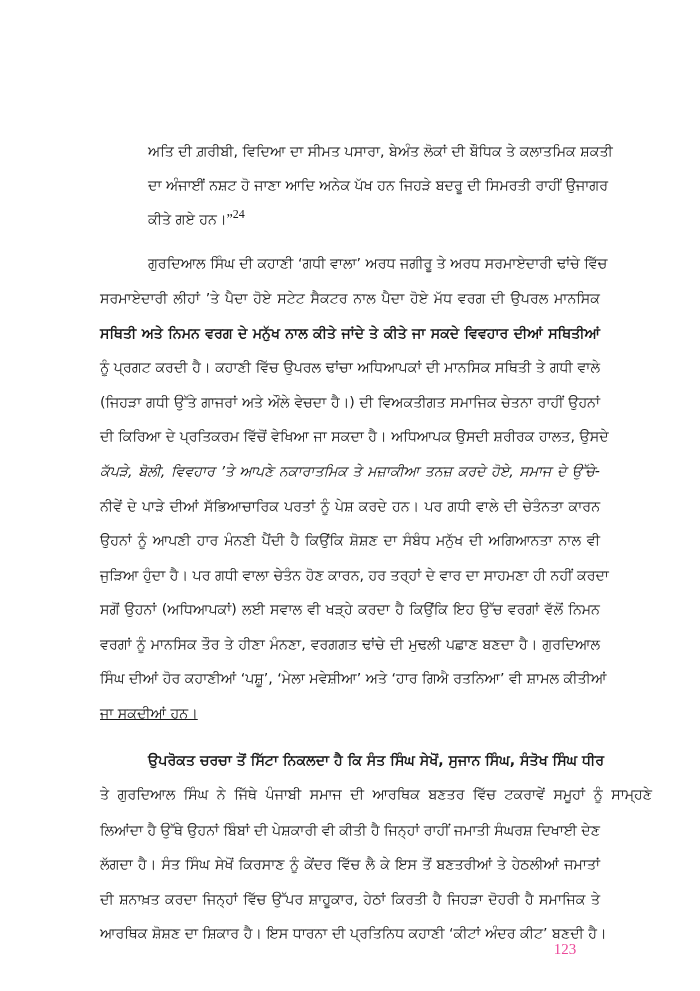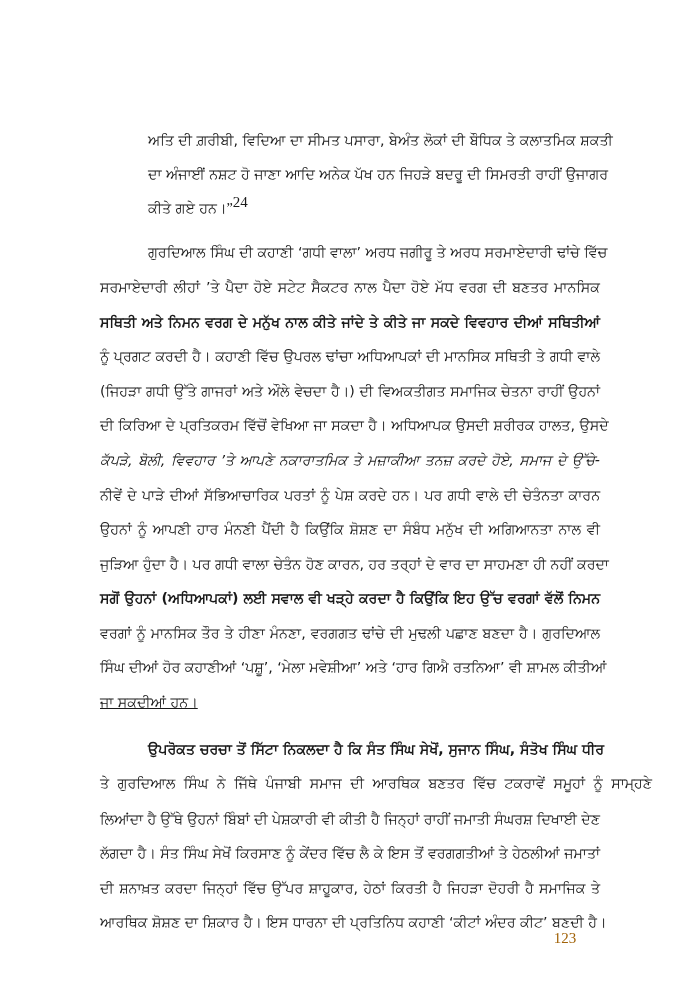--- a/index.html
+++ b/index.html
@@ -10,21 +10,21 @@
     body {
       width: 700px;
       height: 991px;
       position: relative;
       overflow: hidden;
       font-family: "DejaVu Sans", sans-serif;
       color: #1a1a1a;
     }
     .page {
       position: absolute;
-      left: 0; top: 0;
+      left: 0; top: 11px;
       width: 700px; height: 728px;
     }
     .line {
       position: absolute;
       white-space: nowrap;
       font-size: 14.2px;
       line-height: 18px;
       height: 18px;
     }
     .just {
@@ -43,69 +43,69 @@
       left: 148px;
       width: 452px;
       text-align: justify;
       text-align-last: justify;
     }
     .last {
       text-align-last: left;
     }
     sup {
       font-family: "Liberation Serif", serif;
-      font-size: 15px;
+      font-size: 12px;
       vertical-align: 6px;
       line-height: 0;
     }
     .quote-mark {
       font-family: "Liberation Serif", serif;
     }
     .page-number {
       position: absolute;
       left: 545px;
       top: 930px;
       width: 40px;
       text-align: center;
       font-family: "Liberation Serif", serif;
       font-size: 15px;
-      color: #a16207;
+      color: #ec4899;
     }
   </style>
 </head>
 <body>
 
 <div class="page">
 
   <div>
     <div class="line quote" style="top:131px;">ਅਤਿ ਦੀ ਗ਼ਰੀਬੀ, ਵਿਦਿਆ ਦਾ ਸੀਮਤ ਪਸਾਰਾ, ਬੇਅੰਤ ਲੋਕਾਂ ਦੀ ਬੌਧਿਕ ਤੇ ਕਲਾਤਮਿਕ ਸ਼ਕਤੀ</div>
     <div class="line quote" style="top:165px;">ਦਾ ਅੰਜਾਈਂ ਨਸ਼ਟ ਹੋ ਜਾਣਾ ਆਦਿ ਅਨੇਕ ਪੱਖ ਹਨ ਜਿਹੜੇ ਬਦਰੂ ਦੀ ਸਿਮਰਤੀ ਰਾਹੀਂ ਉਜਾਗਰ</div>
     <div class="line quote last" style="top:199px;"><span>ਕੀਤੇ ਗਏ ਹਨ।</span><span class="quote-mark">”</span><sup>24</sup></div>
   </div>
 
   <div>
     <div class="line indent" style="top:243px;">ਗੁਰਦਿਆਲ ਸਿੰਘ ਦੀ ਕਹਾਣੀ ‘ਗਧੀ ਵਾਲਾ’ ਅਰਧ ਜਗੀਰੂ ਤੇ ਅਰਧ ਸਰਮਾਏਦਾਰੀ ਢਾਂਚੇ ਵਿੱਚ</div>
-    <div class="line just" style="top:278px;">ਸਰਮਾਏਦਾਰੀ ਲੀਹਾਂ ’ਤੇ ਪੈਦਾ ਹੋਏ ਸਟੇਟ ਸੈਕਟਰ ਨਾਲ ਪੈਦਾ ਹੋਏ ਮੱਧ ਵਰਗ ਦੀ ਬਣਤਰ ਮਾਨਸਿਕ</div>
+    <div class="line just" style="top:278px;">ਸਰਮਾਏਦਾਰੀ ਲੀਹਾਂ ’ਤੇ ਪੈਦਾ ਹੋਏ ਸਟੇਟ ਸੈਕਟਰ ਨਾਲ ਪੈਦਾ ਹੋਏ ਮੱਧ ਵਰਗ ਦੀ ਉਪਰਲ ਮਾਨਸਿਕ</div>
     <div class="line just" style="top:313px;font-weight:bold;">ਸਥਿਤੀ ਅਤੇ ਨਿਮਨ ਵਰਗ ਦੇ ਮਨੁੱਖ ਨਾਲ ਕੀਤੇ ਜਾਂਦੇ ਤੇ ਕੀਤੇ ਜਾ ਸਕਦੇ ਵਿਵਹਾਰ ਦੀਆਂ ਸਥਿਤੀਆਂ</div>
     <div class="line just" style="top:347px;">ਨੂੰ ਪ੍ਰਗਟ ਕਰਦੀ ਹੈ। ਕਹਾਣੀ ਵਿੱਚ ਉਪਰਲ ਢਾਂਚਾ ਅਧਿਆਪਕਾਂ ਦੀ ਮਾਨਸਿਕ ਸਥਿਤੀ ਤੇ ਗਧੀ ਵਾਲੇ</div>
     <div class="line just" style="top:382px;">(ਜਿਹੜਾ ਗਧੀ ਉੱਤੇ ਗਾਜਰਾਂ ਅਤੇ ਔਲੇ ਵੇਚਦਾ ਹੈ।) ਦੀ ਵਿਅਕਤੀਗਤ ਸਮਾਜਿਕ ਚੇਤਨਾ ਰਾਹੀਂ ਉਹਨਾਂ</div>
     <div class="line just" style="top:416px;">ਦੀ ਕਿਰਿਆ ਦੇ ਪ੍ਰਤਿਕਰਮ ਵਿੱਚੋਂ ਵੇਖਿਆ ਜਾ ਸਕਦਾ ਹੈ। ਅਧਿਆਪਕ ਉਸਦੀ ਸ਼ਰੀਰਕ ਹਾਲਤ, ਉਸਦੇ</div>
     <div class="line just" style="top:451px;font-style:italic;">ਕੱਪੜੇ, ਬੋਲੀ, ਵਿਵਹਾਰ ’ਤੇ ਆਪਣੇ ਨਕਾਰਾਤਮਿਕ ਤੇ ਮਜ਼ਾਕੀਆ ਤਨਜ਼ ਕਰਦੇ ਹੋਏ, ਸਮਾਜ ਦੇ ਉੱਚੇ-</div>
     <div class="line just" style="top:486px;">ਨੀਵੇਂ ਦੇ ਪਾੜੇ ਦੀਆਂ ਸੱਭਿਆਚਾਰਿਕ ਪਰਤਾਂ ਨੂੰ ਪੇਸ਼ ਕਰਦੇ ਹਨ। ਪਰ ਗਧੀ ਵਾਲੇ ਦੀ ਚੇਤੰਨਤਾ ਕਾਰਨ</div>
     <div class="line just" style="top:520px;">ਉਹਨਾਂ ਨੂੰ ਆਪਣੀ ਹਾਰ ਮੰਨਣੀ ਪੈਂਦੀ ਹੈ ਕਿਉਂਕਿ ਸ਼ੋਸ਼ਣ ਦਾ ਸੰਬੰਧ ਮਨੁੱਖ ਦੀ ਅਗਿਆਨਤਾ ਨਾਲ ਵੀ</div>
     <div class="line just" style="top:555px;">ਜੁੜਿਆ ਹੁੰਦਾ ਹੈ। ਪਰ ਗਧੀ ਵਾਲਾ ਚੇਤੰਨ ਹੋਣ ਕਾਰਨ, ਹਰ ਤਰ੍ਹਾਂ ਦੇ ਵਾਰ ਦਾ ਸਾਹਮਣਾ ਹੀ ਨਹੀਂ ਕਰਦਾ</div>
-    <div class="line just" style="top:589px;font-weight:bold;">ਸਗੋਂ ਉਹਨਾਂ (ਅਧਿਆਪਕਾਂ) ਲਈ ਸਵਾਲ ਵੀ ਖੜ੍ਹੇ ਕਰਦਾ ਹੈ ਕਿਉਂਕਿ ਇਹ ਉੱਚ ਵਰਗਾਂ ਵੱਲੋਂ ਨਿਮਨ</div>
+    <div class="line just" style="top:589px;">ਸਗੋਂ ਉਹਨਾਂ (ਅਧਿਆਪਕਾਂ) ਲਈ ਸਵਾਲ ਵੀ ਖੜ੍ਹੇ ਕਰਦਾ ਹੈ ਕਿਉਂਕਿ ਇਹ ਉੱਚ ਵਰਗਾਂ ਵੱਲੋਂ ਨਿਮਨ</div>
     <div class="line just" style="top:624px;">ਵਰਗਾਂ ਨੂੰ ਮਾਨਸਿਕ ਤੌਰ ਤੇ ਹੀਣਾ ਮੰਨਣਾ, ਵਰਗਗਤ ਢਾਂਚੇ ਦੀ ਮੁਢਲੀ ਪਛਾਣ ਬਣਦਾ ਹੈ। ਗੁਰਦਿਆਲ</div>
     <div class="line just" style="top:658px;">ਸਿੰਘ ਦੀਆਂ ਹੋਰ ਕਹਾਣੀਆਂ ‘ਪਸ਼ੂ’, ‘ਮੇਲਾ ਮਵੇਸ਼ੀਆ’ ਅਤੇ ‘ਹਾਰ ਗਿਐ ਰਤਨਿਆ’ ਵੀ ਸ਼ਾਮਲ ਕੀਤੀਆਂ</div>
     <div class="line just last" style="top:693px;text-decoration:underline;">ਜਾ ਸਕਦੀਆਂ ਹਨ।</div>
   </div>
 
   <div>
     <div class="line indent" style="top:740px;font-weight:bold;">ਉਪਰੋਕਤ ਚਰਚਾ ਤੋਂ ਸਿੱਟਾ ਨਿਕਲਦਾ ਹੈ ਕਿ ਸੰਤ ਸਿੰਘ ਸੇਖੋਂ, ਸੁਜਾਨ ਸਿੰਘ, ਸੰਤੋਖ ਸਿੰਘ ਧੀਰ</div>
     <div class="line just" style="top:775px;font-family:Liberation Mono, monospace;">ਤੇ ਗੁਰਦਿਆਲ ਸਿੰਘ ਨੇ ਜਿੱਥੇ ਪੰਜਾਬੀ ਸਮਾਜ ਦੀ ਆਰਥਿਕ ਬਣਤਰ ਵਿੱਚ ਟਕਰਾਵੇਂ ਸਮੂਹਾਂ ਨੂੰ ਸਾਮ੍ਹਣੇ</div>
     <div class="line just" style="top:810px;font-family:Liberation Serif, serif;">ਲਿਆਂਦਾ ਹੈ ਉੱਥੇ ਉਹਨਾਂ ਬਿੰਬਾਂ ਦੀ ਪੇਸ਼ਕਾਰੀ ਵੀ ਕੀਤੀ ਹੈ ਜਿਨ੍ਹਾਂ ਰਾਹੀਂ ਜਮਾਤੀ ਸੰਘਰਸ਼ ਦਿਖਾਈ ਦੇਣ</div>
-    <div class="line just" style="top:844px;">ਲੱਗਦਾ ਹੈ। ਸੰਤ ਸਿੰਘ ਸੇਖੋਂ ਕਿਰਸਾਣ ਨੂੰ ਕੇਂਦਰ ਵਿੱਚ ਲੈ ਕੇ ਇਸ ਤੋਂ ਵਰਗਗਤੀਆਂ ਤੇ ਹੇਠਲੀਆਂ ਜਮਾਤਾਂ</div>
+    <div class="line just" style="top:844px;">ਲੱਗਦਾ ਹੈ। ਸੰਤ ਸਿੰਘ ਸੇਖੋਂ ਕਿਰਸਾਣ ਨੂੰ ਕੇਂਦਰ ਵਿੱਚ ਲੈ ਕੇ ਇਸ ਤੋਂ ਬਣਤਰੀਆਂ ਤੇ ਹੇਠਲੀਆਂ ਜਮਾਤਾਂ</div>
     <div class="line just" style="top:879px;">ਦੀ ਸ਼ਨਾਖ਼ਤ ਕਰਦਾ ਜਿਨ੍ਹਾਂ ਵਿੱਚ ਉੱਪਰ ਸ਼ਾਹੂਕਾਰ, ਹੇਠਾਂ ਕਿਰਤੀ ਹੈ ਜਿਹੜਾ ਦੋਹਰੀ ਹੈ ਸਮਾਜਿਕ ਤੇ</div>
     <div class="line just" style="top:913px;">ਆਰਥਿਕ ਸ਼ੋਸ਼ਣ ਦਾ ਸ਼ਿਕਾਰ ਹੈ। ਇਸ ਧਾਰਨਾ ਦੀ ਪ੍ਰਤਿਨਿਧ ਕਹਾਣੀ ‘ਕੀਟਾਂ ਅੰਦਰ ਕੀਟ’ ਬਣਦੀ ਹੈ।</div>
   </div>
 
   <div class="page-number">123</div>
 </div>
 
 </body></html>

